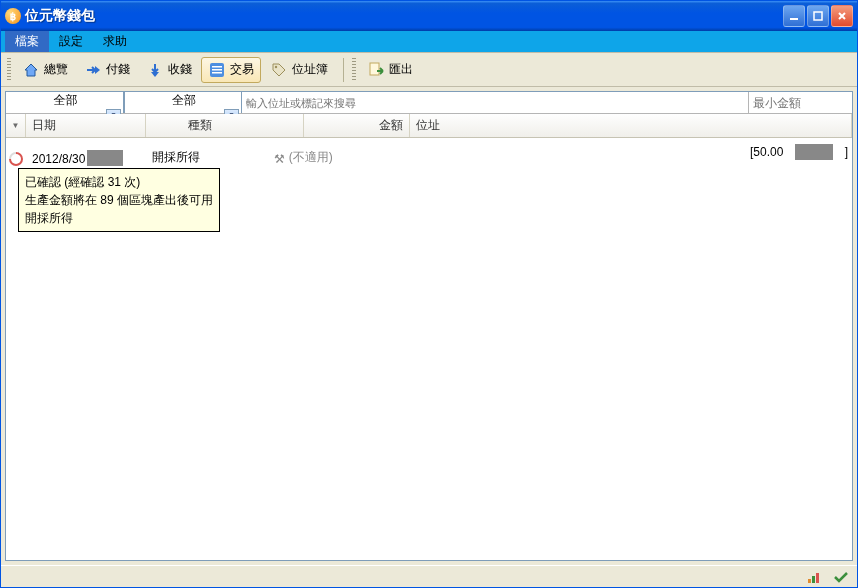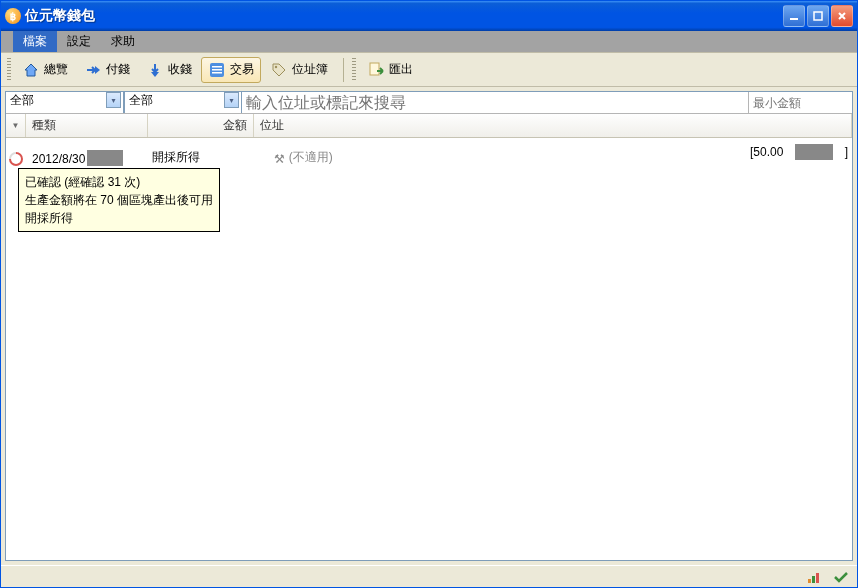--- a/index.html
+++ b/index.html
@@ -8,45 +8,45 @@
 .window { width: 858px; height: 588px; border: 1px solid #0054E3; background: #ECE9D8; display: flex; flex-direction: column; }
 
 .titlebar { height: 30px; background: linear-gradient(to bottom, #3B90F6 0%, #0B5ED7 8%, #0054E3 40%, #0054E3 88%, #003DA6 100%); display: flex; align-items: center; padding: 0 4px; color: #fff; }
 .titlebar .app-icon { width: 16px; height: 16px; border-radius: 50%; background: radial-gradient(circle at 30% 30%, #FFD87A, #F7931A); margin-right: 4px; display:flex; align-items:center; justify-content:center; font-weight:bold; color:#fff; font-size:10px; }
 .titlebar .title { flex: 1; font-size: 14px; font-weight: bold; text-shadow: 1px 1px 1px rgba(0,0,0,.4); }
 .winbtns { display: flex; gap: 2px; }
 .winbtn { width: 22px; height: 22px; border-radius: 3px; border: 1px solid #fff4; display:flex; align-items:center; justify-content:center; font-weight:bold; font-family: Tahoma; font-size:13px; }
 .winbtn.min, .winbtn.max { background: linear-gradient(#6CA6F0,#2F6FD5); color:#fff; }
 .winbtn.close { background: linear-gradient(#F49C7E,#E14B2E); color:#fff; }
 
-.menubar { height: 22px; background: #a3a3a3; display:flex; align-items:center; padding: 0 12px; border-bottom: 1px solid #C0BCA8; }
+.menubar { height: 22px; background: #0ea5e9; display:flex; align-items:center; padding: 0 4px; border-bottom: 1px solid #C0BCA8; }
 .menuitem { padding: 2px 10px; cursor: default; }
 .menuitem.active { background: #316AC5; color: #fff; }
 
 .toolbar { height: 34px; background: #ECE9D8; display:flex; align-items:center; padding: 2px 6px; border-bottom: 1px solid #C0BCA8; gap: 2px; }
 .grip { width:4px; height:24px; margin-right:2px; background: repeating-linear-gradient(to bottom, #9E9A82 0 1px, transparent 1px 3px); }
 .tbbtn { display:flex; align-items:center; padding: 3px 6px; gap:4px; border: 1px solid transparent; border-radius:3px; cursor:default; }
 .tbbtn.active { background: linear-gradient(#FDF6E3,#F9E7B6); border:1px solid #C2A95E; }
 .tbsep { width:1px; height:24px; background:#B5B193; margin:0 6px; }
 .tbicon { width:18px; height:18px; display:flex; align-items:center; justify-content:center; }
 
 .content { flex:1; background:#fff; margin:4px; border:1px solid #7F9DB9; display:flex; flex-direction:column; overflow:hidden; position:relative; }
 
 .filterbar { display:flex; border-bottom:1px solid #B5B5B5; height:22px; }
-.combo { border:1px solid #7F9DB9; background:#fff; display:flex; padding:0 2px 0 4px; font-size:12px; }
+.combo { border:1px solid #7F9DB9; background:#fff; display:flex; align-items:center; padding:0 2px 0 4px; font-size:12px;flex-direction:column; }
 .combo .arrow { margin-left:auto; width:15px; height:16px; background: linear-gradient(#DBEAFD,#B5D3F6); border:1px solid #7F9DB9; display:flex; align-items:center; justify-content:center; font-size:8px; color:#4D6185; }
 .filterbar .combo:nth-child(1){ width:118px; border-top:none; border-left:none; border-bottom:none;}
 .filterbar .combo:nth-child(2){ width:118px; border-top:none; border-bottom:none;}
-.txtfield { flex:1; border:none; border-left:0; padding:0 4px; font-size:16px; color:#888; outline:none; }
+.txtfield { flex:1; border:none; border-left:0; padding:0 4px; font-size:11px; color:#888; outline:none; }
 .minamt { width:104px; border:none; border-left:1px solid #B5B5B5; padding:0 4px; font-size:12px; color:#6d28d9; outline:none; }
 
 .header { display:flex; background: linear-gradient(#FEFEFE,#F0EFEA); border-bottom:1px solid #C6C3B3; height:24px; align-items:center; }
 .hcell { padding:0 6px; border-right:1px solid #D6D3C3; height:100%; display:flex; align-items:center; color:#333; }
 .hcell.iconcol { width:20px; padding:0; justify-content:center; }
-.hcell.date{ width:120px; } .hcell.type{ width:122px; } .hcell.addr{ flex:1; } .hcell.amt{ width:106px; justify-content:flex-end; }
+.hcell.date{ width:120px; } .hcell.type{ width:122px;margin-left:36px; } .hcell.addr{ flex:1; } .hcell.amt{ width:106px; justify-content:flex-end; }
 .sorticon{ font-size:8px; color:#6B6B6B; }
 
 .rows { flex:1; position:relative; }
 .row { display:flex; height:28px; align-items:center; }
 .rcell { padding:0 6px; height:100%; display:flex; align-items:flex-end; }
 .rcell.iconcol{ width:20px; padding:0; justify-content:center;} .rcell.date{ width:120px;} .rcell.type{ width:122px;} .rcell.addr{ flex:1; color:#888;} .rcell.amtblock{ width:106px; padding:0 4px;}
 .clockicon{ width:14px; height:14px; border-radius:50%; background: conic-gradient(#D9534F 0 270deg, #ddd 270deg 360deg); position:relative; }
 .clockicon::after{ content:""; position:absolute; inset:2px; border-radius:50%; background:#fff; }
 .amtblock { display:flex; align-items:center; justify-content:flex-end; gap:12px; }
 .amtblock .br{ } .amtblock .mask{ width:38px; height:16px; background:#888; display:inline-block; }
@@ -164,20 +164,21 @@
           <span class="arrow">▾</span>
         </div>
       <input class="txtfield" placeholder="輸入位址或標記來搜尋" style="">
       <input class="minamt" placeholder="最小金額" style="">
     </div>
 
     <div class="header">
       <div class="hcell iconcol">
           <span class="sorticon">▼</span>
         </div>
+      <div class="hcell date">日期</div>
       <div class="hcell type">種類</div>
       <div class="hcell amt">金額</div>
       <div class="hcell addr">位址</div>
     </div>
 
     <div class="rows">
       <div class="row">
         <div class="rcell iconcol">
             <div class="clockicon"></div>
           </div>
@@ -192,21 +193,21 @@
         </div>
         <div class="rcell amtblock">
           <span class="br">[50.00</span>
             <span class="mask"></span>
             <span class="br">]</span>
         </div>
       </div>
 
       <div class="tooltip">
         <div>已確認 (經確認 31 次)</div>
-        <div>生產金額將在 70 個區塊產出後可用</div>
+        <div>生產金額將在 89 個區塊產出後可用</div>
         <div>開採所得</div>
       </div>
     </div>
   </div>
 
   <div class="statusbar">
     <span class="sig">
         <svg width="16" height="14">
           <rect x="1" y="9" width="3" height="4" fill="#E08A2E"></rect>
           <rect x="5" y="6" width="3" height="7" fill="#3C8F3C"></rect>

